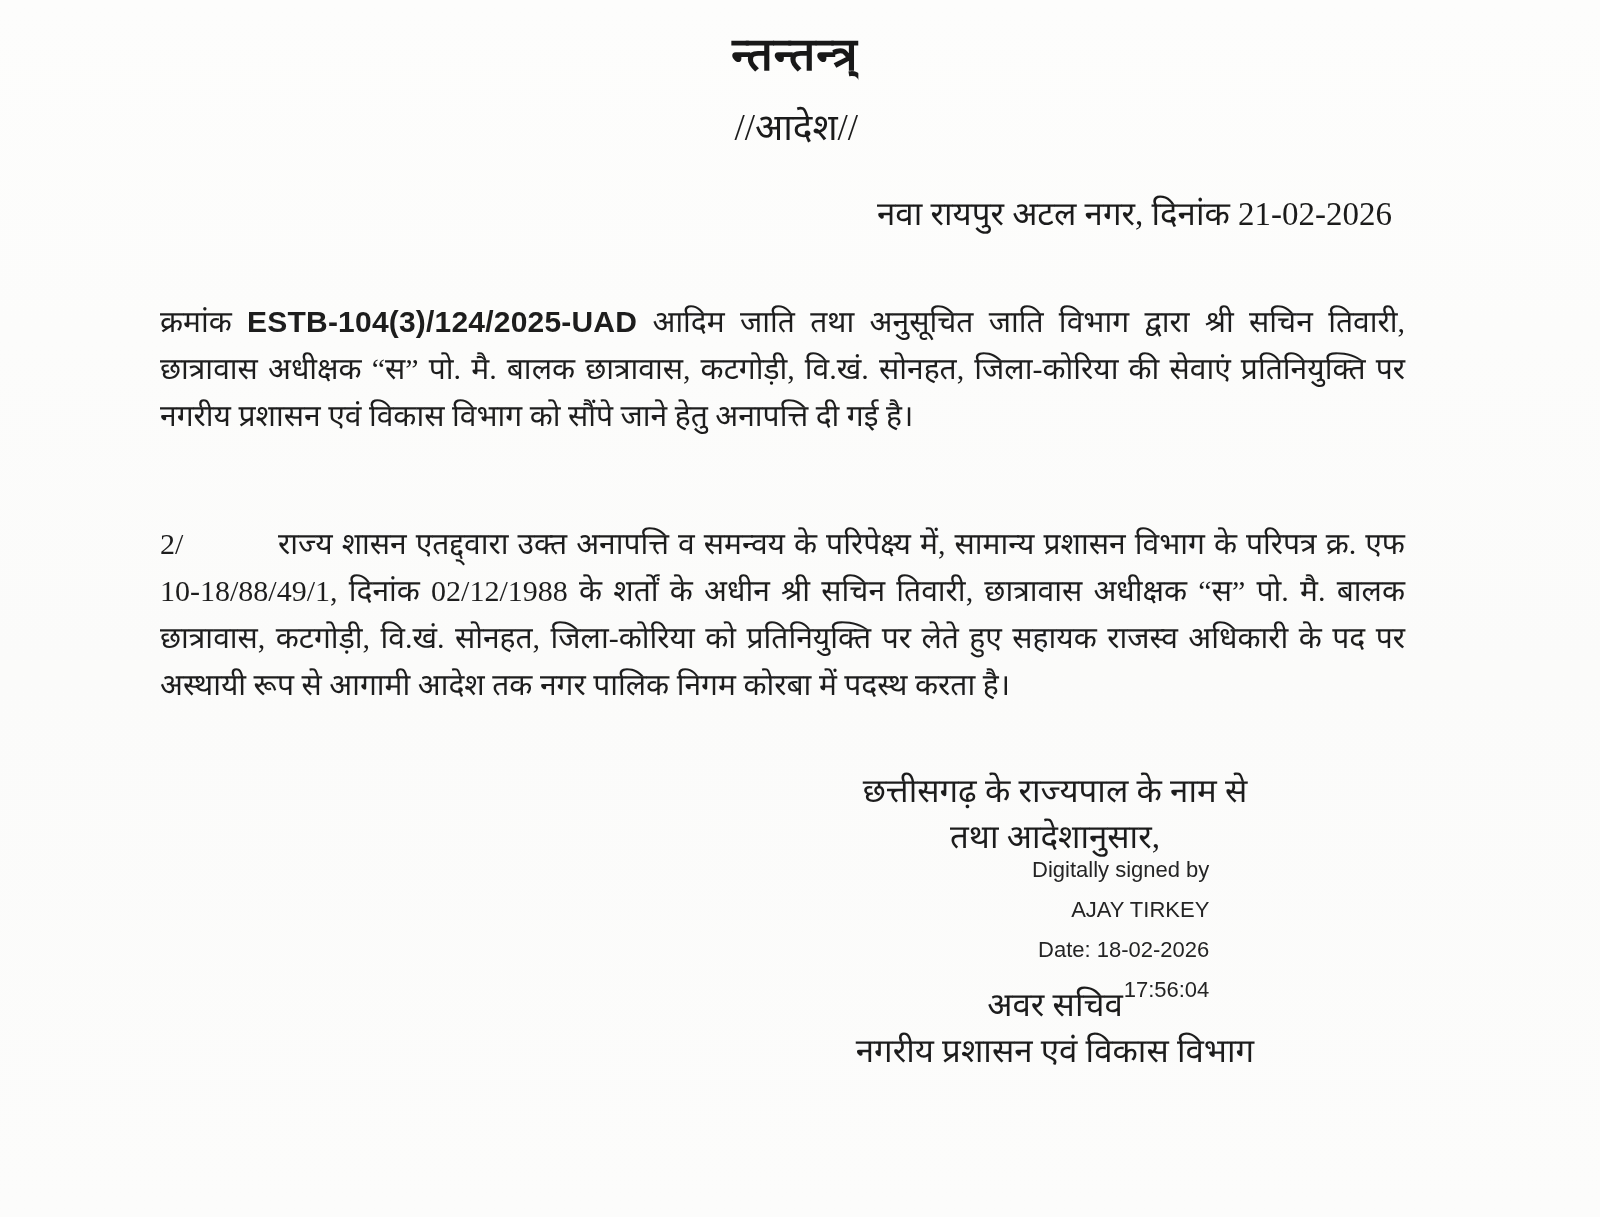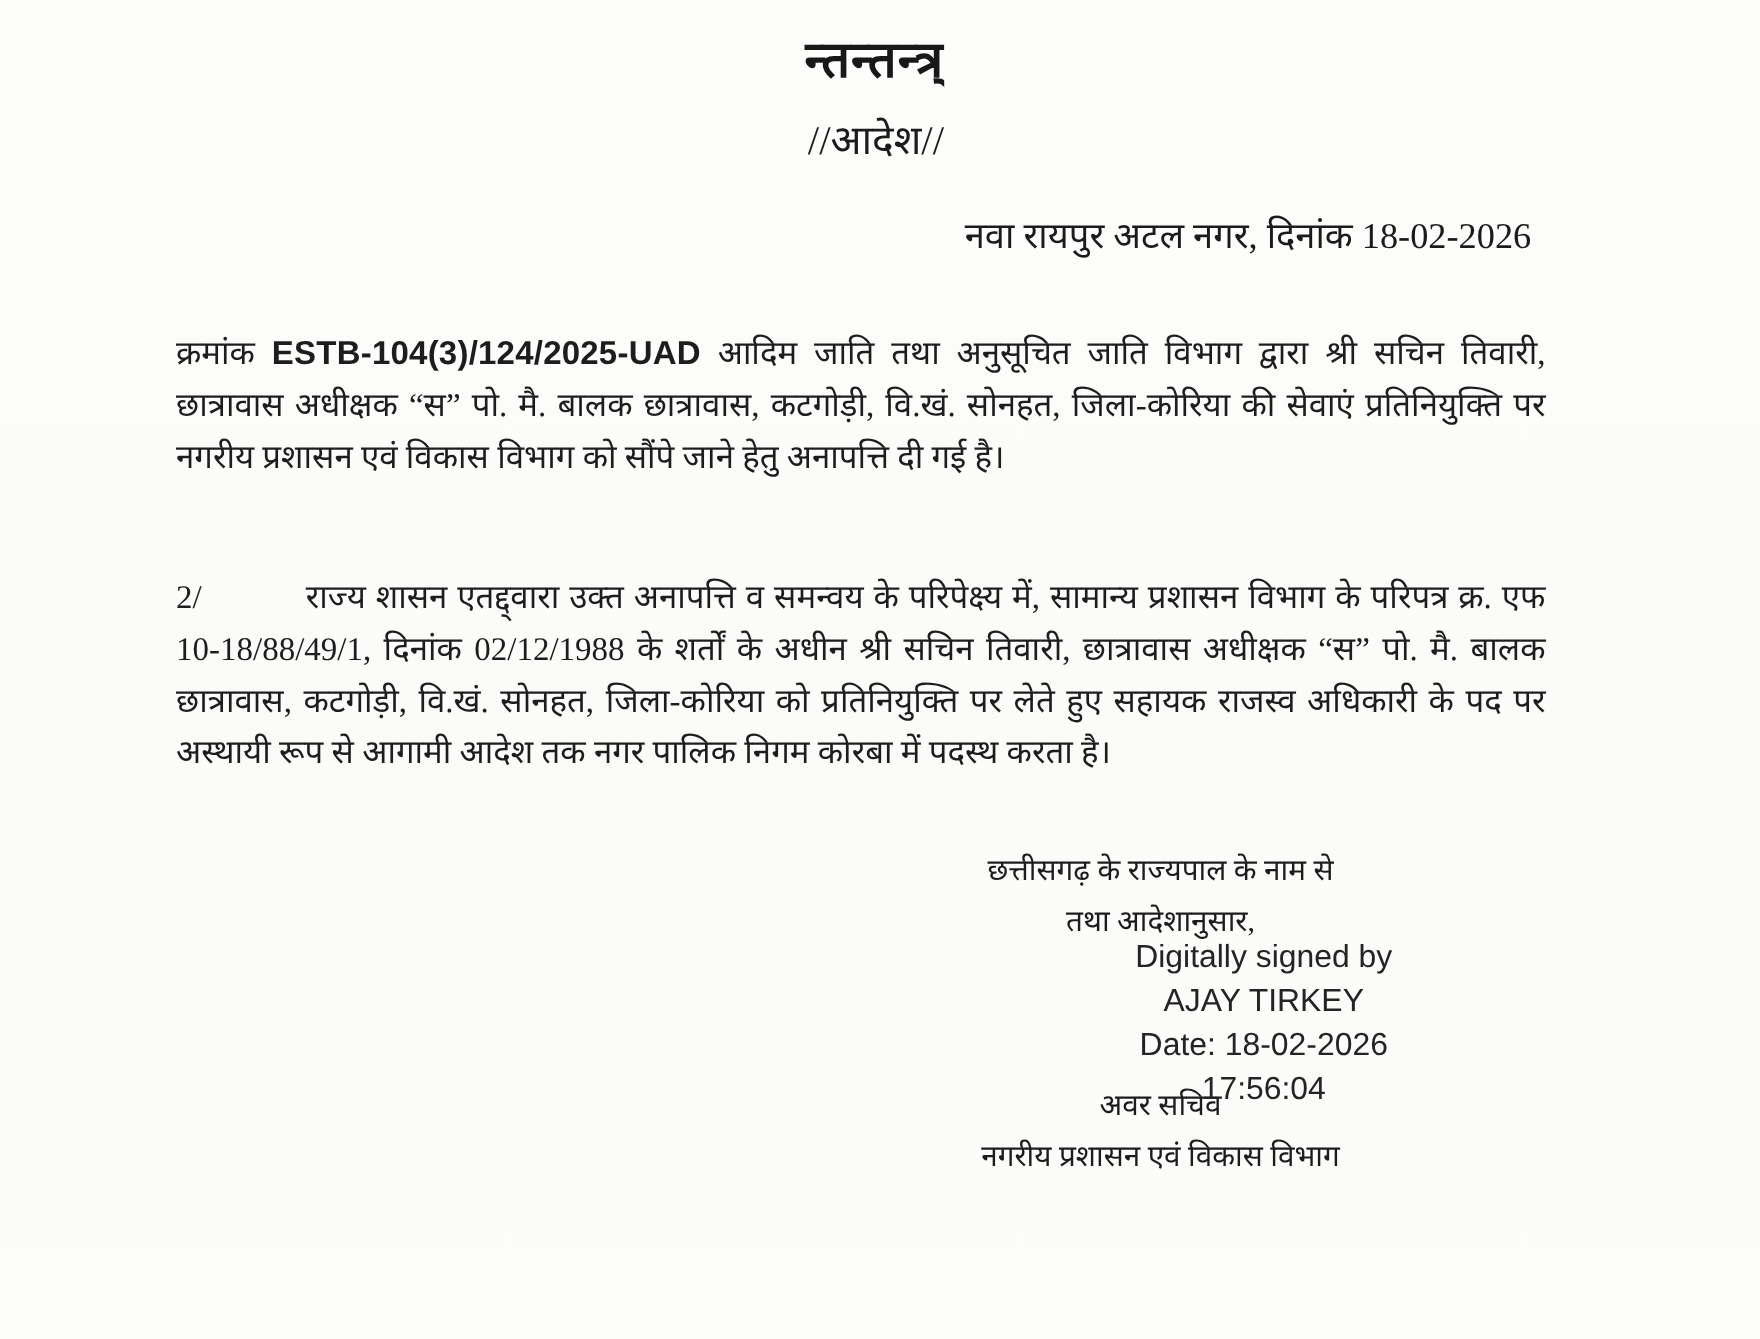--- a/index.html
+++ b/index.html
@@ -68,52 +68,52 @@
   .para-number {
     display: inline-block;
     width: 118px;
   }
   .signature-block {
     position: absolute;
     left: 755px;
     top: 768px;
     width: 600px;
     text-align: center;
-    font-size: 27px;
+    font-size: 33px;
     line-height: 46px;
     color: #1c1c1c;
   }
   .sig-spacer {
     height: 122px;
   }
   .sig-line {
     white-space: nowrap;
   }
   .digital-signature {
     position: absolute;
     left: 1032px;
     top: 850px;
     font-family: "Liberation Sans", "DejaVu Sans", sans-serif;
-    font-size: 29px;
+    font-size: 22px;
     line-height: 40px;
     color: #242424;
-    text-align: center;
+    text-align: right;
     white-space: nowrap;
   }
 </style>
 </head>
 <body>
 
 <div class="page">
 
   <div class="header-fragment">न्तन्तन्त्र्</div>
 
   <div class="order-title">//आदेश//</div>
 
-  <div class="place-date">नवा रायपुर अटल नगर, दिनांक 18-02-2026</div>
+  <div class="place-date">नवा रायपुर अटल नगर, दिनांक 21-02-2026</div>
 
   <p class="para para-1"><span>क्रमांक </span><span class="ref-number">ESTB-104(3)/124/2025-UAD</span><span> आदिम जाति तथा अनुसूचित जाति विभाग द्वारा श्री सचिन तिवारी, छात्रावास अधीक्षक “स” पो. मै. बालक छात्रावास, कटगोड़ी, वि.खं. सोनहत, जिला-कोरिया की सेवाएं प्रतिनियुक्ति पर नगरीय प्रशासन एवं विकास विभाग को सौंपे जाने हेतु अनापत्ति दी गई है।</span></p>
 
   <p class="para para-2"><span class="para-number">2/</span><span>राज्य शासन एतद्द्वारा उक्त अनापत्ति व समन्वय के परिपेक्ष्य में, सामान्य प्रशासन विभाग के परिपत्र क्र. एफ 10-18/88/49/1, दिनांक 02/12/1988 के शर्तों के अधीन श्री सचिन तिवारी, छात्रावास अधीक्षक “स” पो. मै. बालक छात्रावास, कटगोड़ी, वि.खं. सोनहत, जिला-कोरिया को प्रतिनियुक्ति पर लेते हुए सहायक राजस्व अधिकारी के पद पर अस्थायी रूप से आगामी आदेश तक नगर पालिक निगम कोरबा में पदस्थ करता है।</span></p>
 
   <div class="signature-block">
     <div class="sig-line">छत्तीसगढ़ के राज्यपाल के नाम से</div>
     <div class="sig-line">तथा आदेशानुसार,</div>
     <div class="sig-spacer"></div>
     <div class="sig-line">अवर सचिव</div>

